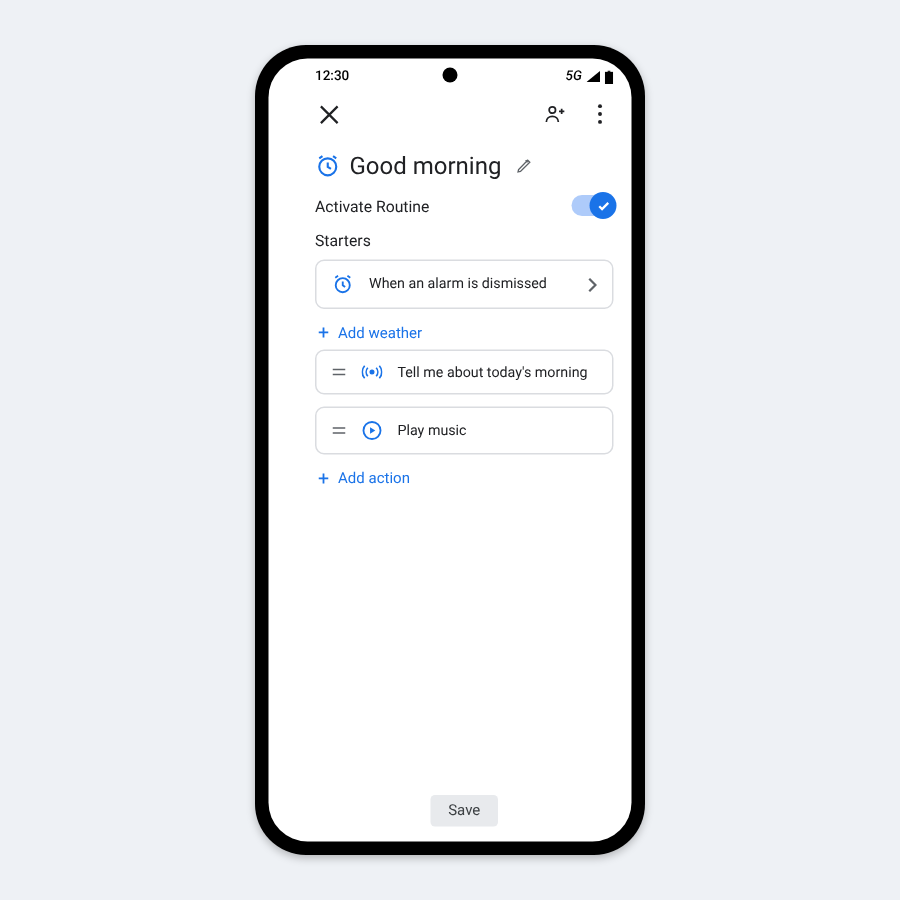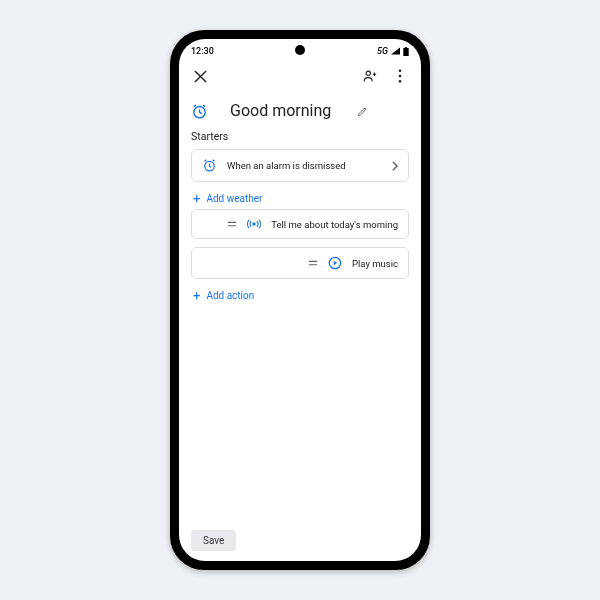--- a/index.html
+++ b/index.html
@@ -5,47 +5,47 @@
   :root{
     --blue:#1a73e8;
     --text:#202124;
     --sub:#5f6368;
     --line:#dadce0;
     --bg:#eef1f5;
   }
   *{box-sizing:border-box;font-family:Roboto,Arial,sans-serif;}
   body{margin:0;width:600px;height:600px;background:var(--bg);display:flex;align-items:center;justify-content:center;}
   .phone{width:260px;height:540px;background:#000;border-radius:34px;padding:9px;box-shadow:0 2px 6px rgba(0,0,0,.25);position:relative;}
-  .screen{width:100%;height:100%;background:#fff;border-radius:26px;overflow:hidden;display:flex;flex-direction:column;}
+  .screen{width:100%;height:100%;background:#fff;border-radius:26px;overflow:hidden;display:flex;flex-direction:column;padding-left:19px;}
   .camera{position:absolute;top:15px;left:50%;transform:translateX(-50%);width:10px;height:10px;background:#000;border-radius:50%;z-index:5;}
   .status{height:22px;display:flex;align-items:center;justify-content:space-between;padding:2px 12px 0;font-size:9px;font-weight:500;color:#000;}
   .status .right{display:flex;align-items:center;gap:3px;font-style:italic;}
   .topbar{display:flex;align-items:center;justify-content:space-between;padding:6px 12px 4px;}
   .topbar .left,.topbar .right{display:flex;align-items:center;gap:12px;}
   .icon-btn{width:18px;height:18px;display:flex;align-items:center;justify-content:center;cursor:pointer;}
   svg{display:block;}
   .content{flex:1;overflow:auto;padding:0 12px 6px;}
-  .title-row{display:flex;align-items:flex-end;gap:22px;margin:12px 0 10px;}
+  .title-row{display:flex;align-items:center;gap:6px;margin:12px 0 10px;}
   .alarm-big{color:var(--blue);}
   .title{font-size:16px;color:var(--text);}
   .edit{color:var(--sub);}
   .row{display:flex;align-items:center;justify-content:space-between;margin:4px 0 10px;}
   .label{font-size:10.5px;color:var(--text);}
   .section-h{font-size:10.5px;color:var(--text);margin:0 0 6px;}
   .card{border:1px solid var(--line);border-radius:6px;padding:8px 10px;display:flex;align-items:center;gap:10px;margin-bottom:8px;background:#fff;}
-  .card.click{cursor:pointer;justify-content:flex-end;}
+  .card.click{cursor:pointer;}
   .card .txt{flex:1;display:flex;flex-direction:column;gap:1px;}
   .card .t1{font-size:9.5px;color:var(--text);}
   .card .t2{font-size:9px;color:var(--blue);}
   .chev{color:var(--sub);}
   .link-row{display:flex;align-items:center;gap:6px;color:var(--blue);font-size:10px;padding:2px 2px 4px;cursor:pointer;}
   .link-row .plus{font-size:13px;line-height:1;}
   .dragger{color:var(--sub);display:flex;flex-direction:column;gap:2px;align-items:center;}
   .broadcast{color:var(--blue);}
-  .footer{display:flex;justify-content:flex-start;padding:6px 12px 10px;}
+  .footer{display:flex;justify-content:center;padding:6px 12px 10px;}
   .save{background:#e8eaed;color:#3c4043;border:none;border-radius:3px;font-size:10px;padding:5px 12px;cursor:pointer;}
   .toggle{width:28px;height:14px;position:relative;}
   .track{position:absolute;inset:0;background:#aecbfa;border-radius:8px;}
   .knob{position:absolute;right:-2px;top:-2px;width:18px;height:18px;background:var(--blue);border-radius:50%;display:flex;align-items:center;justify-content:center;color:#fff;}
 </style>
 </head>
 <body>
 
 <div class="phone">
   <div class="camera"></div>
@@ -99,20 +99,31 @@
             <path d="M12 9v4l3 2M4 5l3-2M20 5l-3-2"></path>
           </svg>
         <span class="title">Good morning</span>
         <div class="icon-btn">
           <svg class="edit" width="11" height="11" viewBox="0 0 24 24" fill="none" stroke="#5f6368" stroke-width="2">
               <path d="M3 21l3.5-.8L20 7l-3-3L3.8 17.5 3 21zM14 4l3 3"></path>
             </svg>
         </div>
       </div>
 
+      <div class="row">
+        <span class="label">Activate Routine</span>
+        <div class="toggle">
+          <div class="track"></div>
+          <div class="knob">
+            <svg width="9" height="9" viewBox="0 0 12 12" fill="none" stroke="#fff" stroke-width="2">
+                <path d="M2 6l2.5 2.5L10 3"></path>
+              </svg>
+          </div>
+        </div>
+      </div>
 
       <div class="section-h">Starters</div>
 
       <div class="card click">
         <svg class="broadcast" width="15" height="15" viewBox="0 0 24 24" fill="none" stroke="#1a73e8" stroke-width="2">
             <circle cx="12" cy="13" r="7.5"></circle>
             <path d="M12 9v4l2.5 2M4 5l3-2M20 5l-3-2"></path>
           </svg>
         <div class="txt">
           <span class="t1">When an alarm is dismissed</span>

